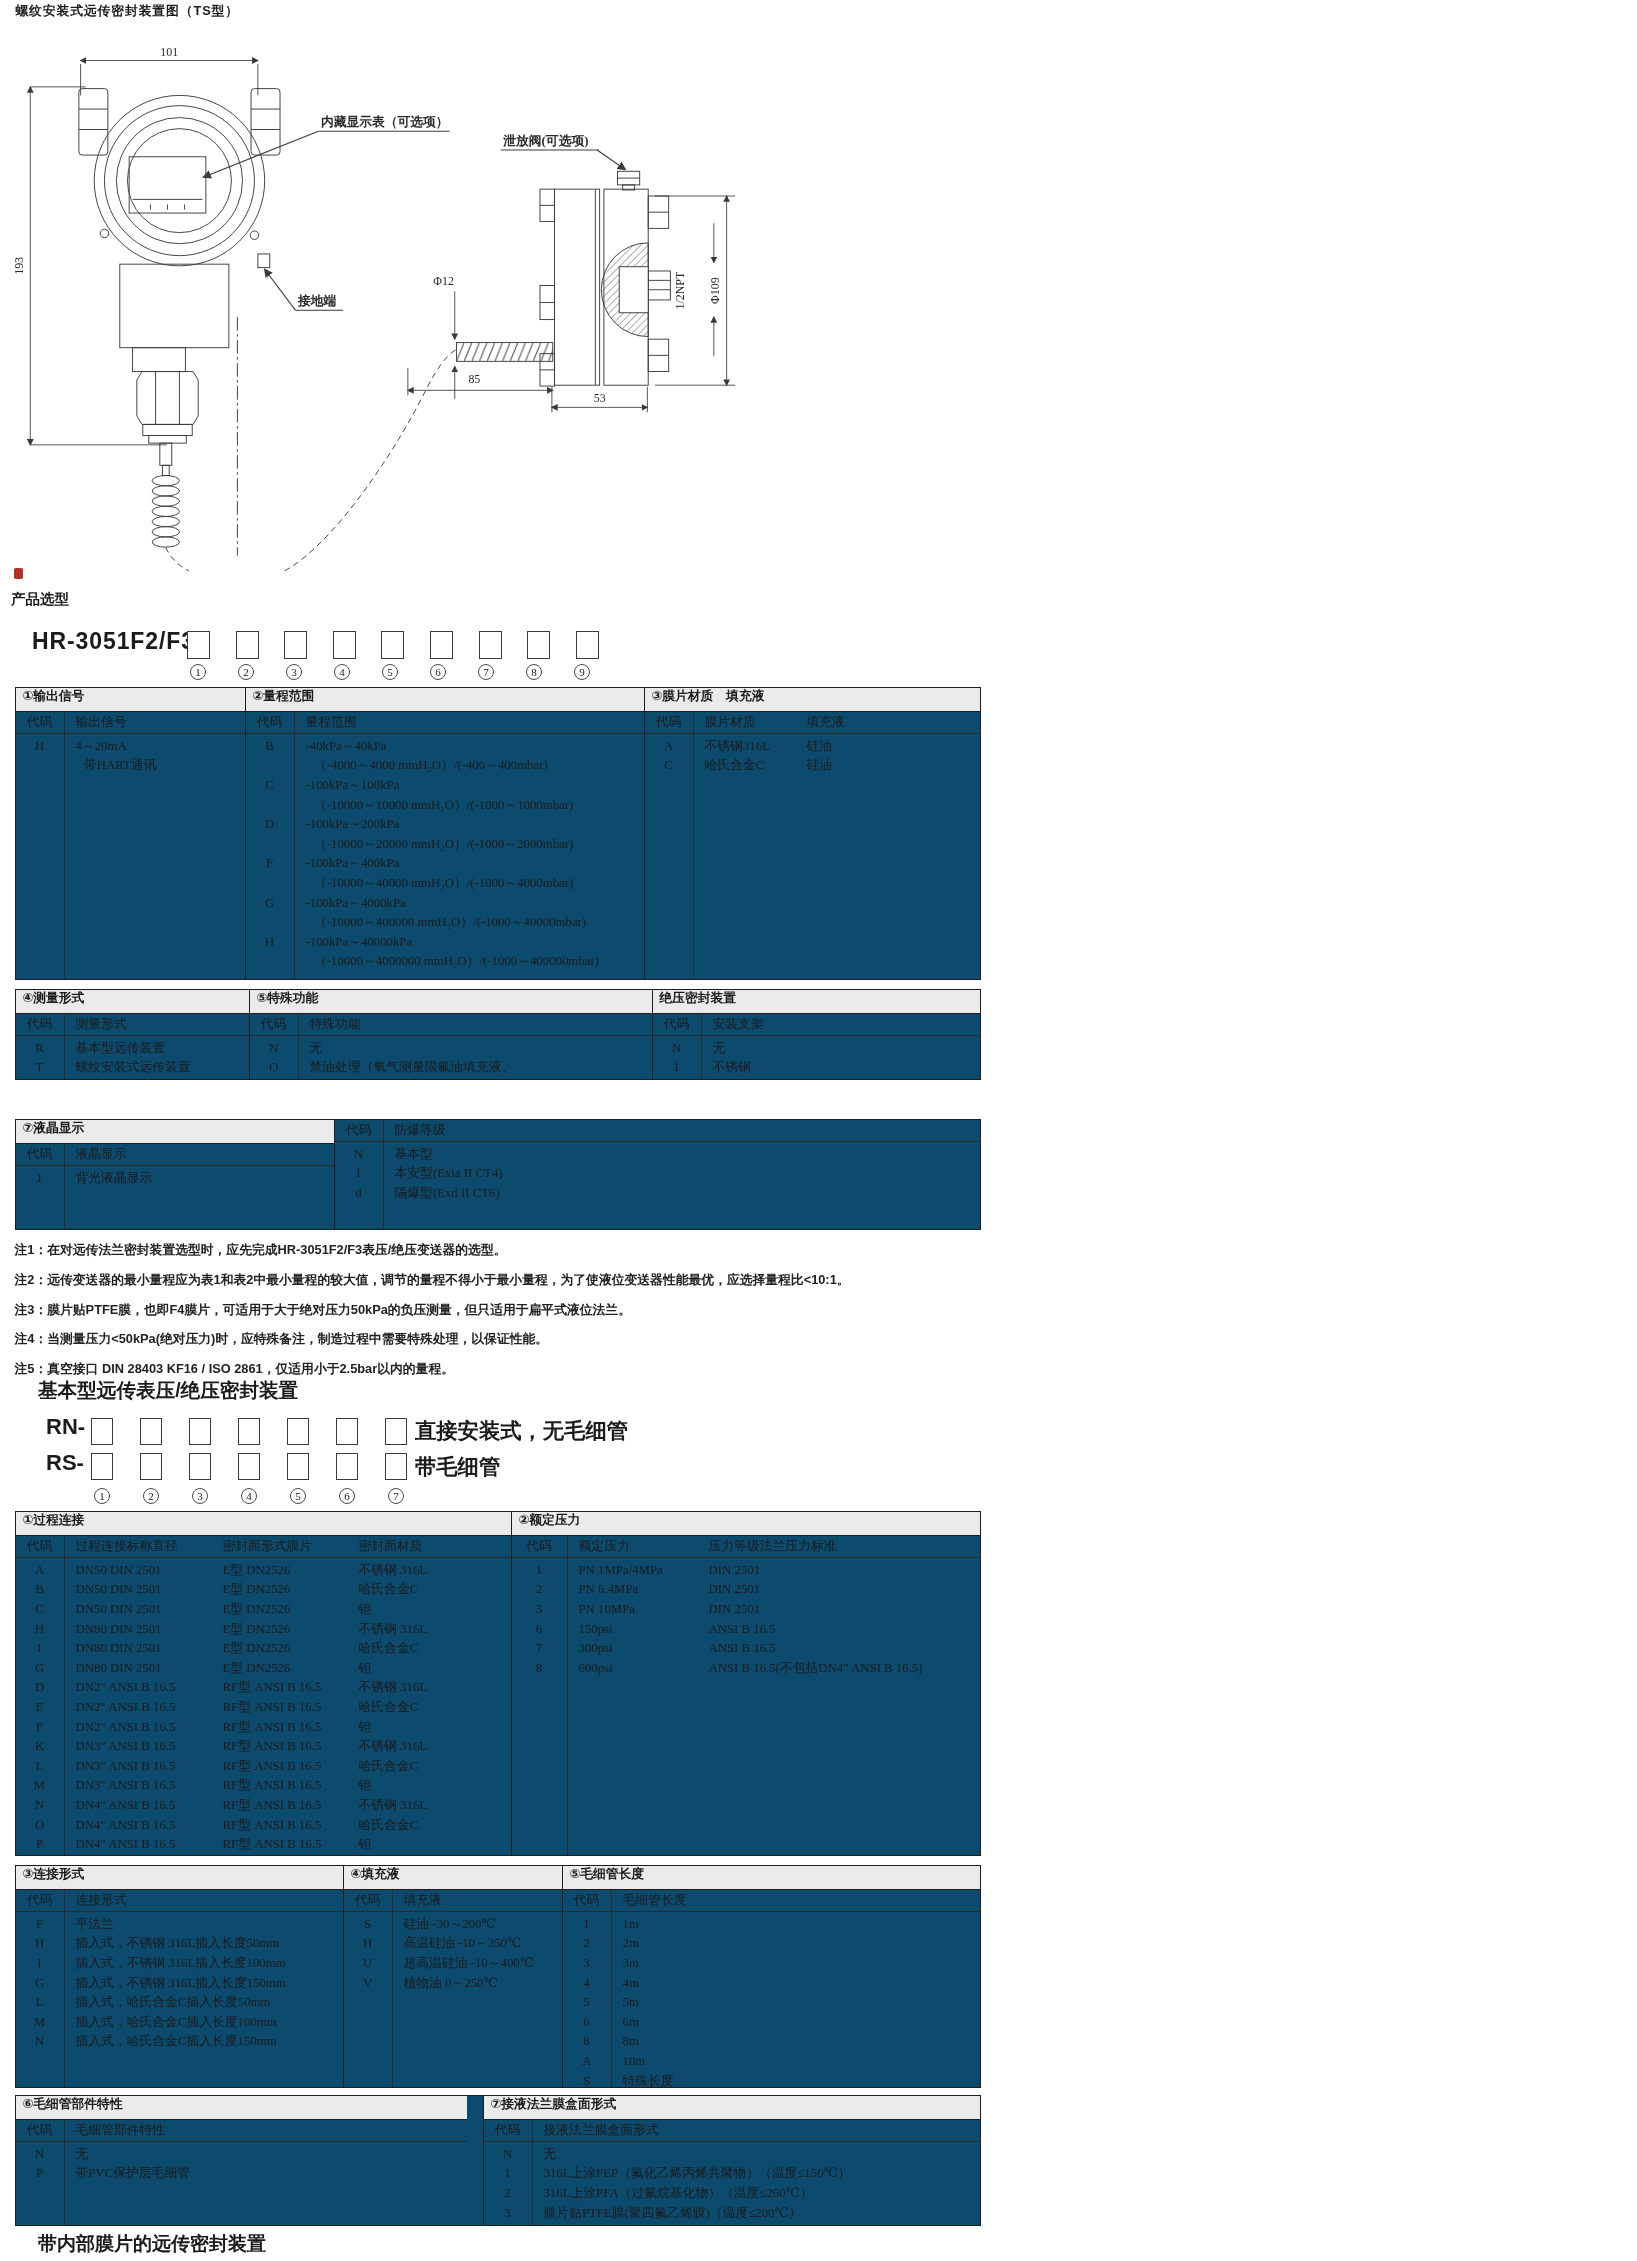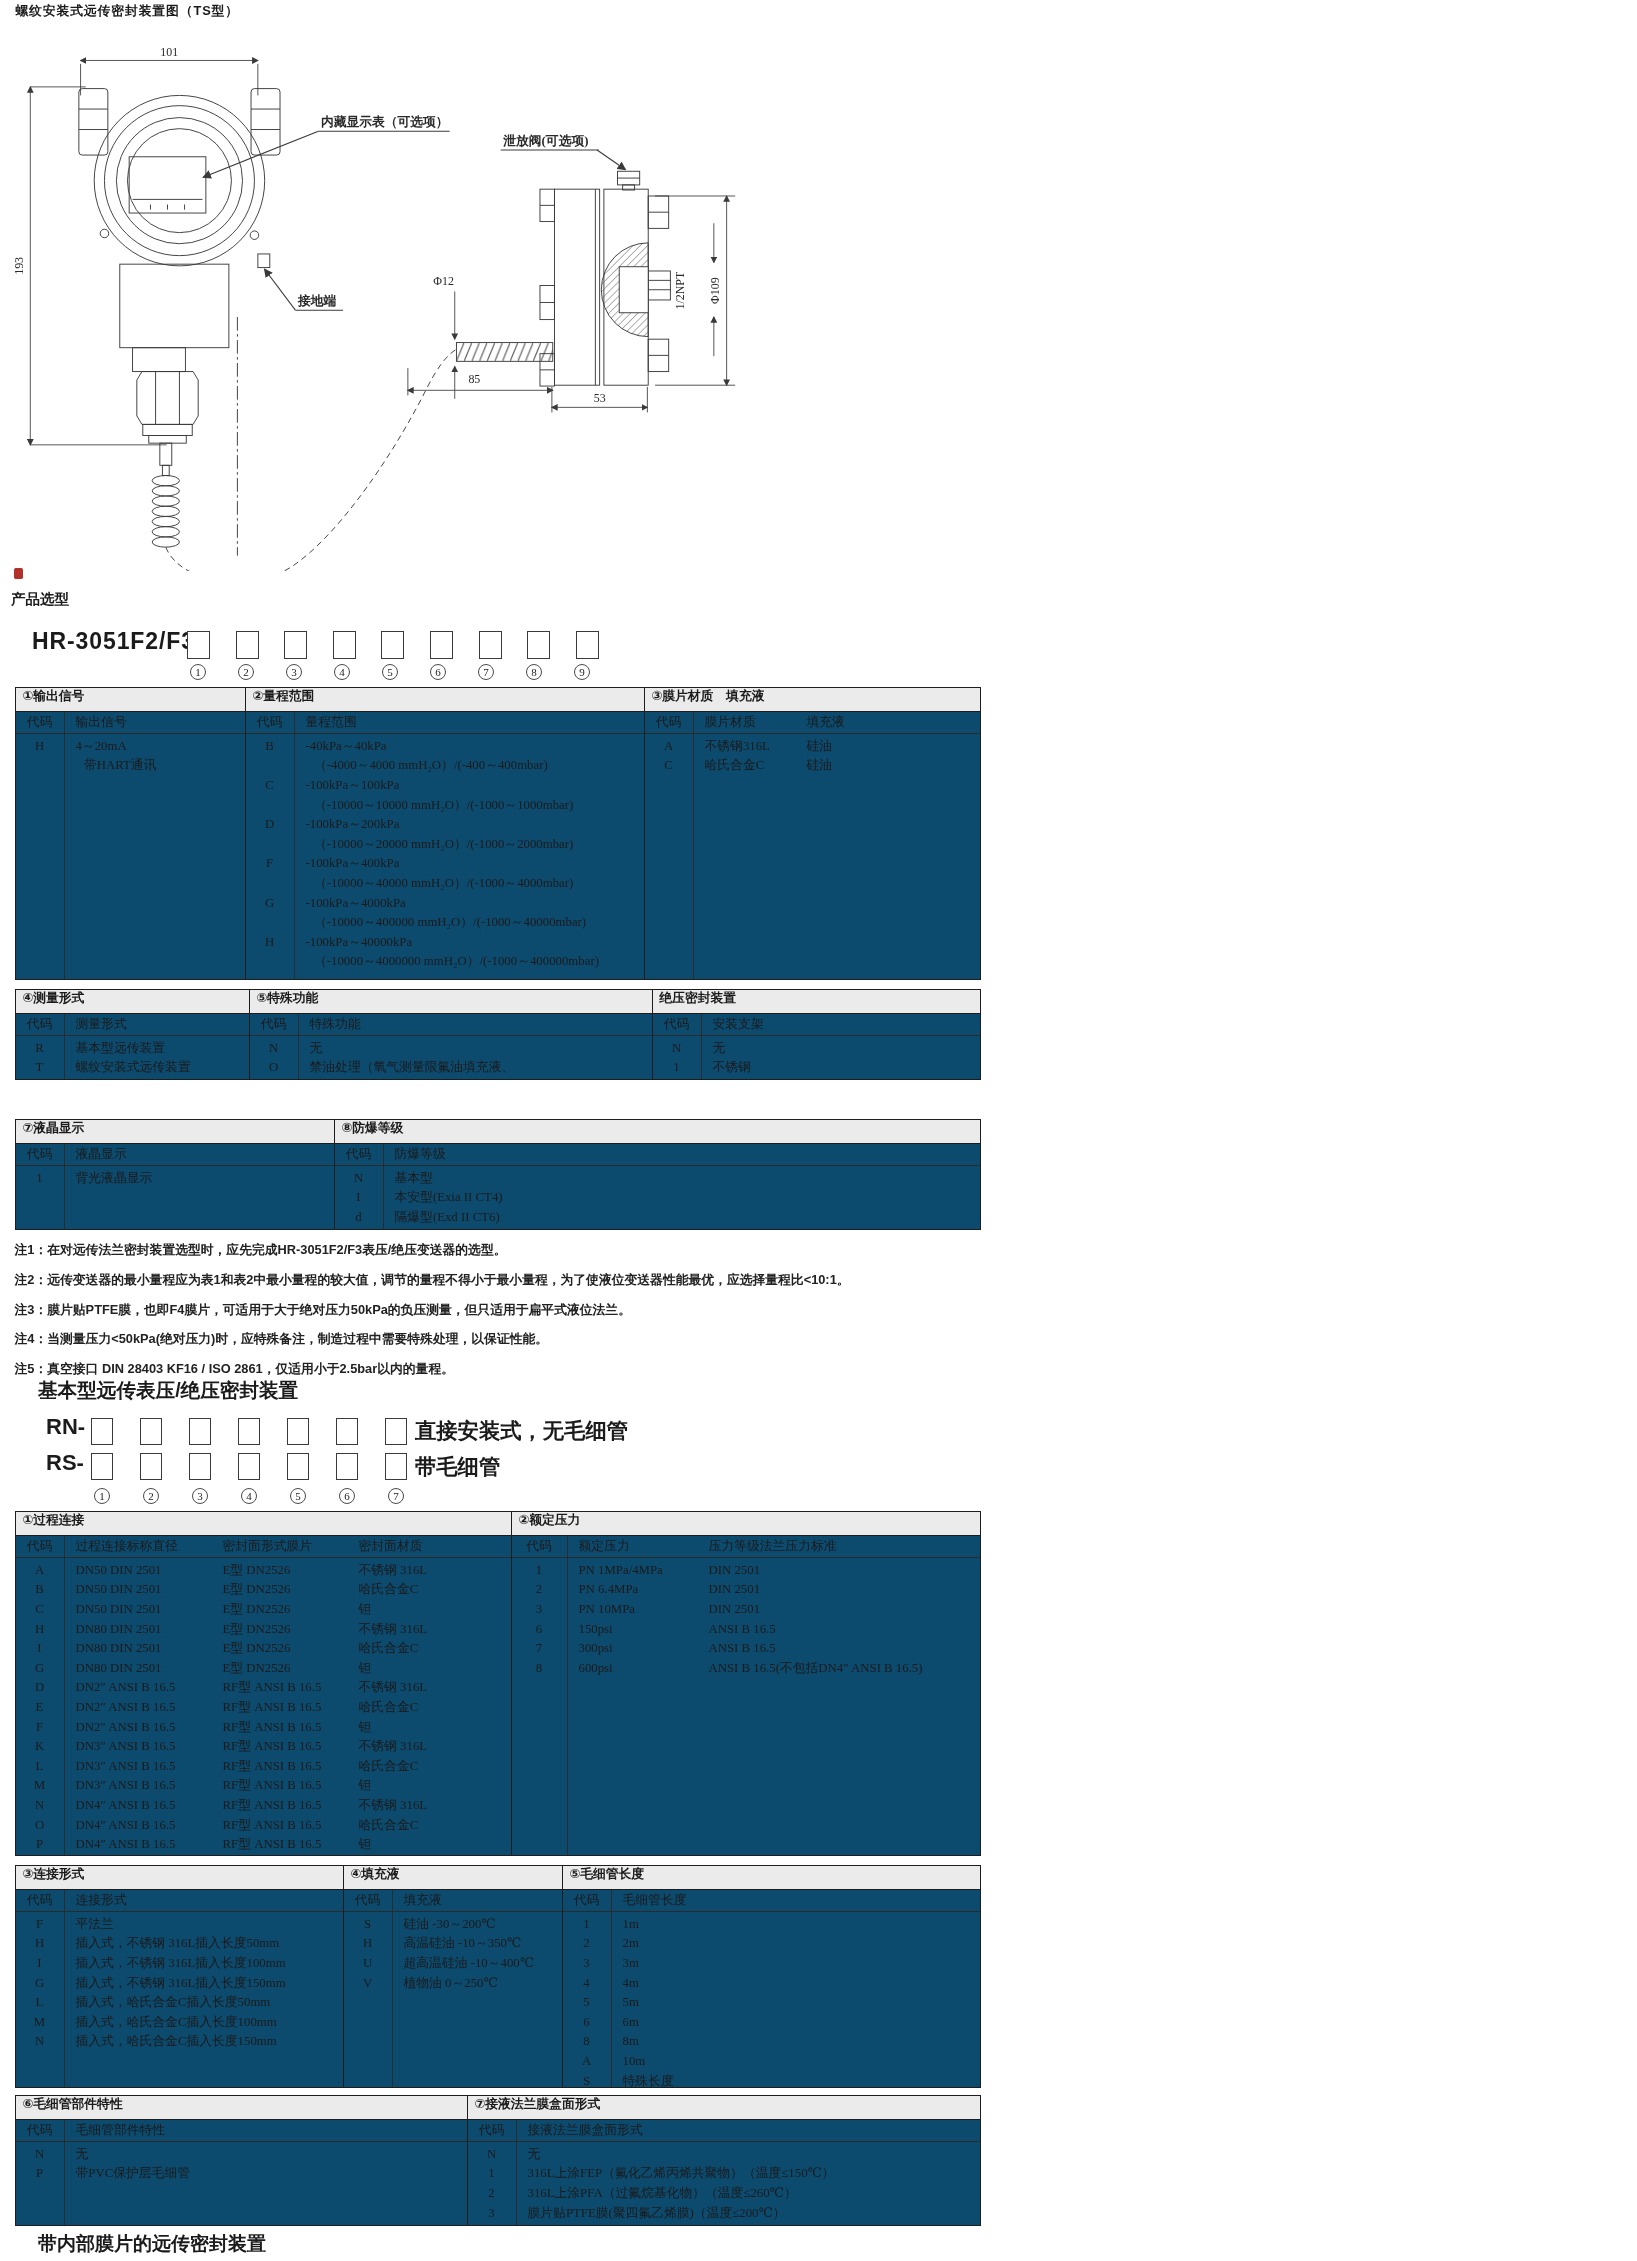--- a/index.html
+++ b/index.html
@@ -26,21 +26,21 @@
   .numcircle { width: 16px; height: 16px; border: 0.9px solid #4a4a4a; border-radius: 50%;
                font: 11px "Liberation Serif", "DejaVu Serif", serif; line-height: 14.5px;
                text-align: center; margin-right: 32px; color: #222; }
 
   .band { position: absolute; left: 14.5px; width: 966px; border: 1.7px solid #1d1d1d; display: flex; background: #0c4a6e; }
   .b1 { top: 687px;  height: 293px; }
   .b2 { top: 989px; height: 91px; }
   .b3 { top: 1119px; height: 111px; }
   .b4 { top: 1511px; height: 345px; }
   .b5 { top: 1865px; height: 223px; }
-  .b6 { top: 2095px; height: 131px; }
+  .b6 { top: 2095px; height: 131px; gap: 16px; }
   .tc { display: flex; flex-direction: column; height: 100%; }
   .tc + .tc { border-left: 1.7px solid #1d1d1d; }
   .th { flex: 0 0 24px; line-height: 23px; background: #ebebeb; border-bottom: 1.7px solid #1d1d1d;
         font: bold 12.8px "Liberation Sans", "DejaVu Sans", sans-serif; padding-left: 6.8px; white-space: nowrap; }
   .ts { flex: 0 0 22px; display: flex; border-bottom: 0.9px solid #2a2a2a; line-height: 21.3px;
         font-size: 12.8px; white-space: nowrap; }
   .tr-area { flex: 1; padding-top: 2.6px; font-size: 12.8px; overflow: hidden; }
   .codeline { background-image: linear-gradient(#2a2a2a, #2a2a2a); background-repeat: no-repeat;
               background-size: 0.9px 100%; background-position: 48px 0; }
   .w64.codeline { background-position: 55px 0; }
@@ -411,21 +411,20 @@
       <div class="tr-area codeline">
           <div class="trow">
             <span class="tcode">1</span>
             <div class="tlines">
               <div class="tline">背光液晶显示</div>
             </div>
           </div>
         </div>
     </div>
     <div class="tc" style="flex:1">
-      <div class="th">⑧防爆等级</div>
       <div class="ts codeline">
           <span class="shcode">代码</span>
           <span class="shcol" style="flex: 1 1 0%;">防爆等级</span>
         </div>
       <div class="tr-area codeline">
           <div class="trow">
             <span class="tcode">N</span>
             <div class="tlines">
               <div class="tline">基本型</div>
             </div>

